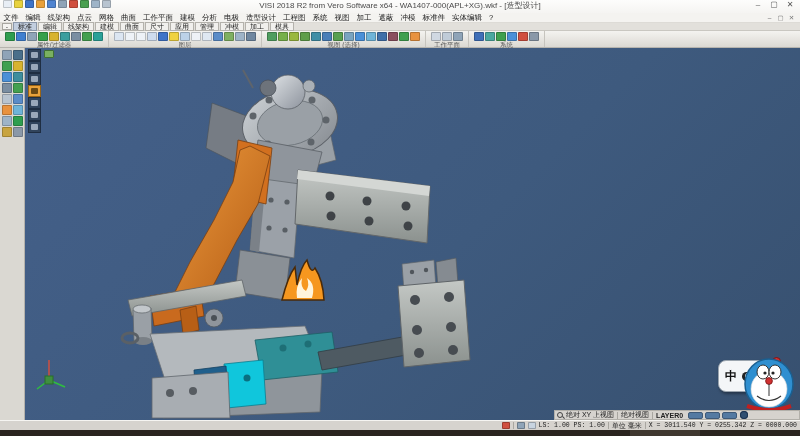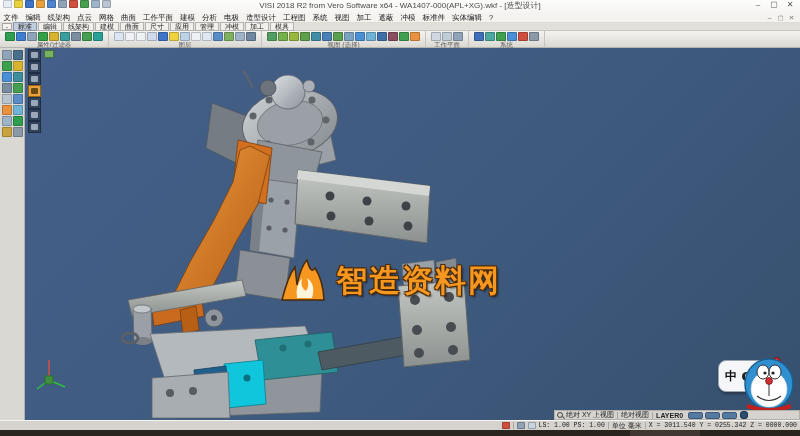--- a/index.html
+++ b/index.html
@@ -394,21 +394,20 @@
       </span>
     </div>
   <div class="vp-chip"></div>
 
   
   <div class="watermark">
     <svg width="46" height="46" viewBox="0 0 46 46">
       <path d="M2,42 Q8,18 15,9 L17,27 Q21,8 27,2 Q31,17 35,10 Q43,22 44,42 Z" fill="#f6971f" stroke="#4a2a08" stroke-width="1.5"></path>
       <path d="M17,40 Q15,28 22,20 Q20,30 26,33 Q30,27 27,20 Q36,26 32,40 Z" fill="#fff4dc"></path>
     </svg>
-    <span class="wm-text">智造资料网</span>
   </div>
 
   
   <div class="ime-box">
     <span class="ime-zh">中</span>
     <span class="ime-moon"></span>
     <span class="ime-t">T</span>
     <span class="ime-dot"></span>
   </div>
   <svg width="60" height="58" viewBox="0 0 60 58" style="position:absolute;left:712px;top:310px">

